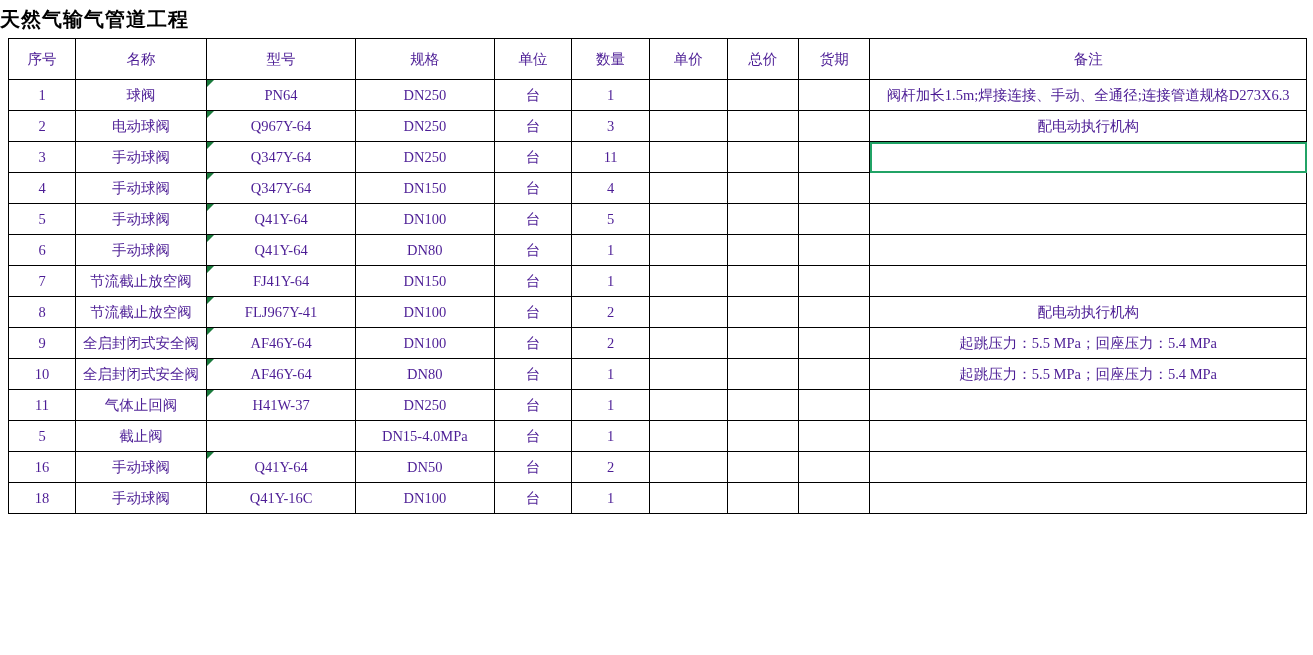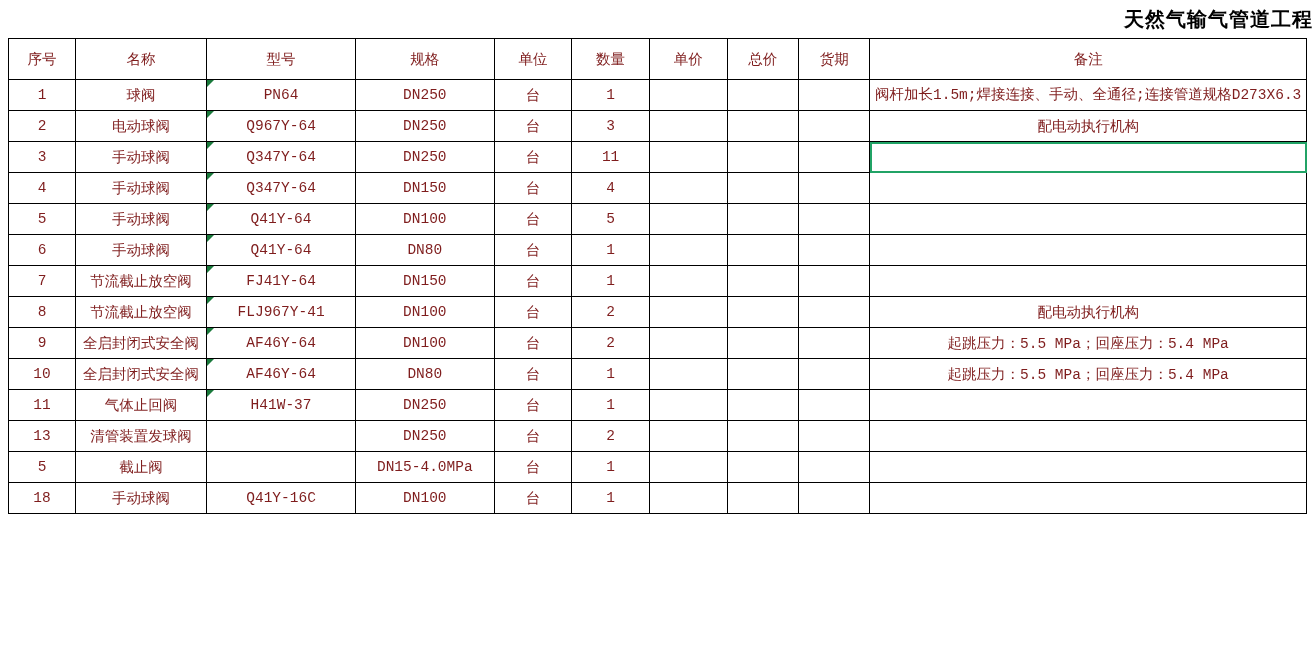--- a/index.html
+++ b/index.html
@@ -16,37 +16,37 @@
   .sheet {
     position: relative;
     width: 1313px;
     height: 655px;
     background: #ffffff;
   }
   .title-row {
     height: 38px;
     display: flex;
     align-items: center;
-    justify-content: flex-end;
+    justify-content: flex-start;
   }
   .title-text {
     font-family: "Liberation Serif", serif;
     font-size: 20px;
     font-weight: bold;
     color: #000000;
     letter-spacing: 1px;
   }
   table.grid {
     border-collapse: collapse;
     table-layout: fixed;
     width: 1299px;
     margin-left: 8px;
-    font-family: Liberation Mono, monospace;
+    font-family: Liberation Serif, serif;
     font-size: 14.5px;
-    color: #7f1d1d;
+    color: #4c1d95;
   }
   table.grid td, table.grid th {
     border: 1px solid #000000;
     text-align: center;
     vertical-align: middle;
     padding: 0 2px;
     height: 30px;
     overflow: hidden;
     white-space: nowrap;
     font-weight: normal;
@@ -262,44 +262,44 @@
           <td class="green-mark">H41W-37</td>
           <td>DN250</td>
           <td>台</td>
           <td>1</td>
           <td></td>
           <td></td>
           <td></td>
           <td></td>
         </tr>
         <tr>
-          <td>13</td>
-          <td>清管装置发球阀</td>
-          <td></td>
-          <td>DN250</td>
-          <td>台</td>
-          <td>2</td>
-          <td></td>
-          <td></td>
-          <td></td>
-          <td></td>
-        </tr>
-        <tr>
           <td>5</td>
           <td>截止阀</td>
           <td></td>
           <td>DN15-4.0MPa</td>
           <td>台</td>
           <td>1</td>
           <td></td>
           <td></td>
           <td></td>
           <td></td>
         </tr>
         <tr>
+          <td>16</td>
+          <td>手动球阀</td>
+          <td class="green-mark">Q41Y-64</td>
+          <td>DN50</td>
+          <td>台</td>
+          <td>2</td>
+          <td></td>
+          <td></td>
+          <td></td>
+          <td></td>
+        </tr>
+        <tr>
           <td>18</td>
           <td>手动球阀</td>
           <td>Q41Y-16C</td>
           <td>DN100</td>
           <td>台</td>
           <td>1</td>
           <td></td>
           <td></td>
           <td></td>
           <td></td>

